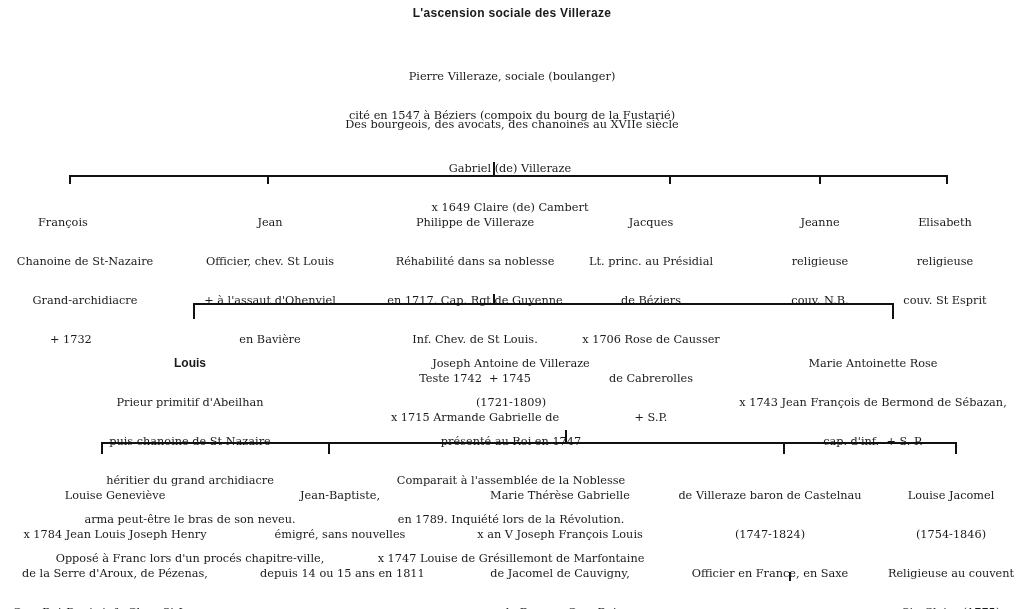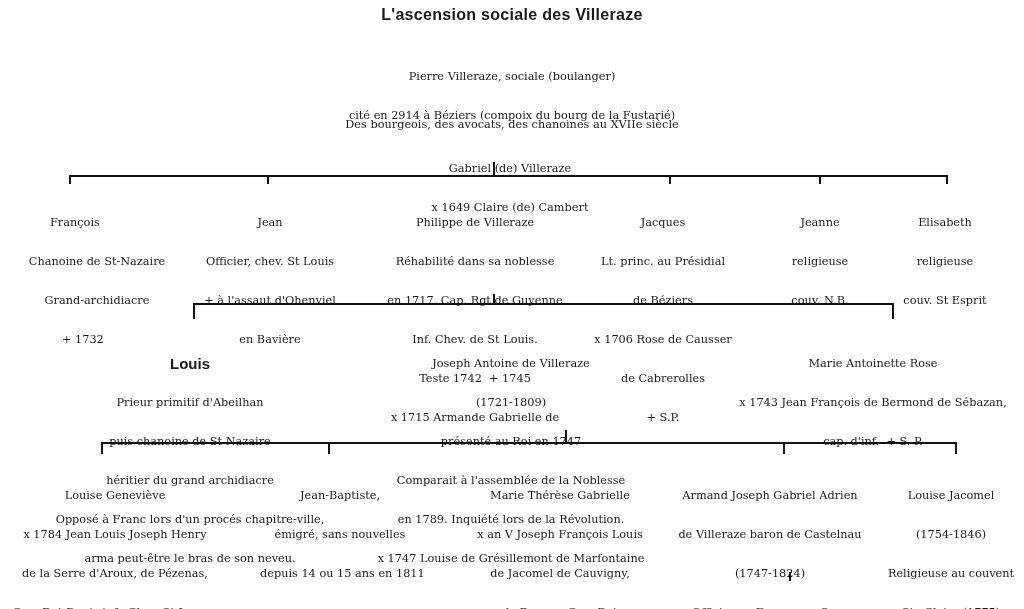--- a/index.html
+++ b/index.html
@@ -1,72 +1,72 @@
 <!DOCTYPE html>
 <html><head>
 <meta charset="utf-8">
 <style>
   html, body { margin:0; padding:0; background:#ffffff; }
   body { width:1024px; height:609px; position:relative; overflow:hidden; color:#1a1a1a;
          font-family:"DejaVu Serif", "Liberation Serif", serif; }
   .title { position:absolute; top:6px; left:0; width:1024px; text-align:center;
-           font-family:"Liberation Sans", sans-serif; font-weight:bold; font-size:16px; letter-spacing:0.3px; }
+           font-family:"Liberation Sans", sans-serif; font-weight:bold; font-size:12px; letter-spacing:0.3px; }
   .block { position:absolute; text-align:center; font-size:11.3px; line-height:13px; white-space:pre; }
   .line { display:block; }
-  .bold { font-family:"Liberation Sans", sans-serif; font-weight:bold; font-size:15px; }
+  .bold { font-family:"Liberation Sans", sans-serif; font-weight:bold; font-size:12px; }
   .hline { position:absolute; height:2px; background:#111; }
   .vline { position:absolute; width:2px; background:#111; }
 </style>
 </head>
 <body>
 
 <div class="title">L'ascension sociale des Villeraze</div>
 
 <div class="block" style="left:312px; top:44px; width:400px;">
   <span class="line">Pierre Villeraze, sociale (boulanger)</span>
-  <span class="line">cité en 2914 à Béziers (compoix du bourg de la Fustarié)</span>
+  <span class="line">cité en 1547 à Béziers (compoix du bourg de la Fustarié)</span>
 </div>
 <div class="block" style="left:312px; top:92px; width:400px;">
   <span class="line">Des bourgeois, des avocats, des chanoines au XVIIe siècle</span>
 </div>
 
 <div class="block" style="left:400px; top:136px; width:220px;">
   <span class="line">Gabriel (de) Villeraze</span>
   <span class="line">x 1649 Claire (de) Cambert</span>
 </div>
 
 <div class="vline" style="left:493px; top:162px; height:14px;"></div>
 <div class="hline" style="left:69px; top:175px; width:879px;"></div>
 <div class="vline" style="left:69px; top:175px; height:9px;"></div>
 <div class="vline" style="left:267px; top:175px; height:9px;"></div>
 <div class="vline" style="left:669px; top:175px; height:9px;"></div>
 <div class="vline" style="left:819px; top:175px; height:9px;"></div>
 <div class="vline" style="left:946px; top:175px; height:9px;"></div>
 
-<div class="block" style="left:10px; top:190px; width:150px;margin-left:12px;">
+<div class="block" style="left:10px; top:190px; width:150px;">
   <span class="line" style="text-align:left; padding-left:28px;">François</span>
   <span class="line">Chanoine de St-Nazaire</span>
   <span class="line">Grand-archidiacre</span>
   <span class="line" style="text-align:left; padding-left:40px;">+ 1732</span>
 </div>
 <div class="block" style="left:195px; top:190px; width:150px;text-align:center;">
   <span class="line">Jean</span>
   <span class="line">Officier, chev. St Louis</span>
   <span class="line">+ à l'assaut d'Ohenviel</span>
   <span class="line">en Bavière</span>
 </div>
 <div class="block" style="left:375px; top:190px; width:200px;">
   <span class="line">Philippe de Villeraze</span>
   <span class="line">Réhabilité dans sa noblesse</span>
   <span class="line">en 1717. Cap. Rgt de Guyenne</span>
   <span class="line">Inf. Chev. de St Louis.</span>
   <span class="line">Teste 1742  + 1745</span>
   <span class="line">x 1715 Armande Gabrielle de</span>
 </div>
-<div class="block" style="left:583px; top:190px; width:160px;">
+<div class="block" style="left:571px; top:190px; width:160px;">
   <span class="line">Jacques</span>
   <span class="line">Lt. princ. au Présidial</span>
   <span class="line">de Béziers</span>
   <span class="line">x 1706 Rose de Causser</span>
   <span class="line">de Cabrerolles</span>
   <span class="line">+ S.P.</span>
 </div>
 <div class="block" style="left:770px; top:190px; width:100px;">
   <span class="line">Jeanne</span>
   <span class="line">religieuse</span>
@@ -81,22 +81,22 @@
 <div class="vline" style="left:493px; top:294px; height:10px;"></div>
 <div class="hline" style="left:193px; top:303px; width:701px;"></div>
 <div class="vline" style="left:193px; top:303px; height:16px;"></div>
 <div class="vline" style="left:892px; top:303px; height:16px;"></div>
 
 <div class="block" style="left:40px; top:331px; width:300px;">
   <span class="line bold">Louis</span>
   <span class="line">Prieur primitif d'Abeilhan</span>
   <span class="line">puis chanoine de St Nazaire</span>
   <span class="line">héritier du grand archidiacre</span>
+  <span class="line">arma peut-être le bras de son neveu.</span>
   <span class="line">Opposé à Franc lors d'un procés chapitre-ville,</span>
-  <span class="line">arma peut-être le bras de son neveu.</span>
 </div>
 <div class="block" style="left:356px; top:331px; width:310px;">
   <span class="line">Joseph Antoine de Villeraze</span>
   <span class="line">(1721-1809)</span>
   <span class="line">présenté au Roi en 1747</span>
   <span class="line">Comparait à l'assemblée de la Noblesse</span>
   <span class="line">en 1789. Inquiété lors de la Révolution.</span>
   <span class="line">x 1747 Louise de Grésillemont de Marfontaine</span>
 </div>
 <div class="block" style="left:728px; top:331px; width:290px;">
@@ -126,21 +126,20 @@
 <div class="block" style="left:470px; top:463px; width:180px;">
   <span class="line">Marie Thérèse Gabrielle</span>
   <span class="line">x an V Joseph François Louis</span>
   <span class="line">de Jacomel de Cauvigny,</span>
   <span class="line">de Bessan, Cap. Rgt</span>
   
   
   
 </div>
 <div class="block" style="left:670px; top:463px; width:200px;">
-  <span class="line">Armand Joseph Gabriel Adrien</span>
   <span class="line">de Villeraze baron de Castelnau</span>
   <span class="line">(1747-1824)</span>
   <span class="line">Officier en France, en Saxe</span>
   
   
   
 </div>
 <div class="block" style="left:878px; top:463px; width:146px;">
   <span class="line">Louise Jacomel</span>
   <span class="line">(1754-1846)</span>

